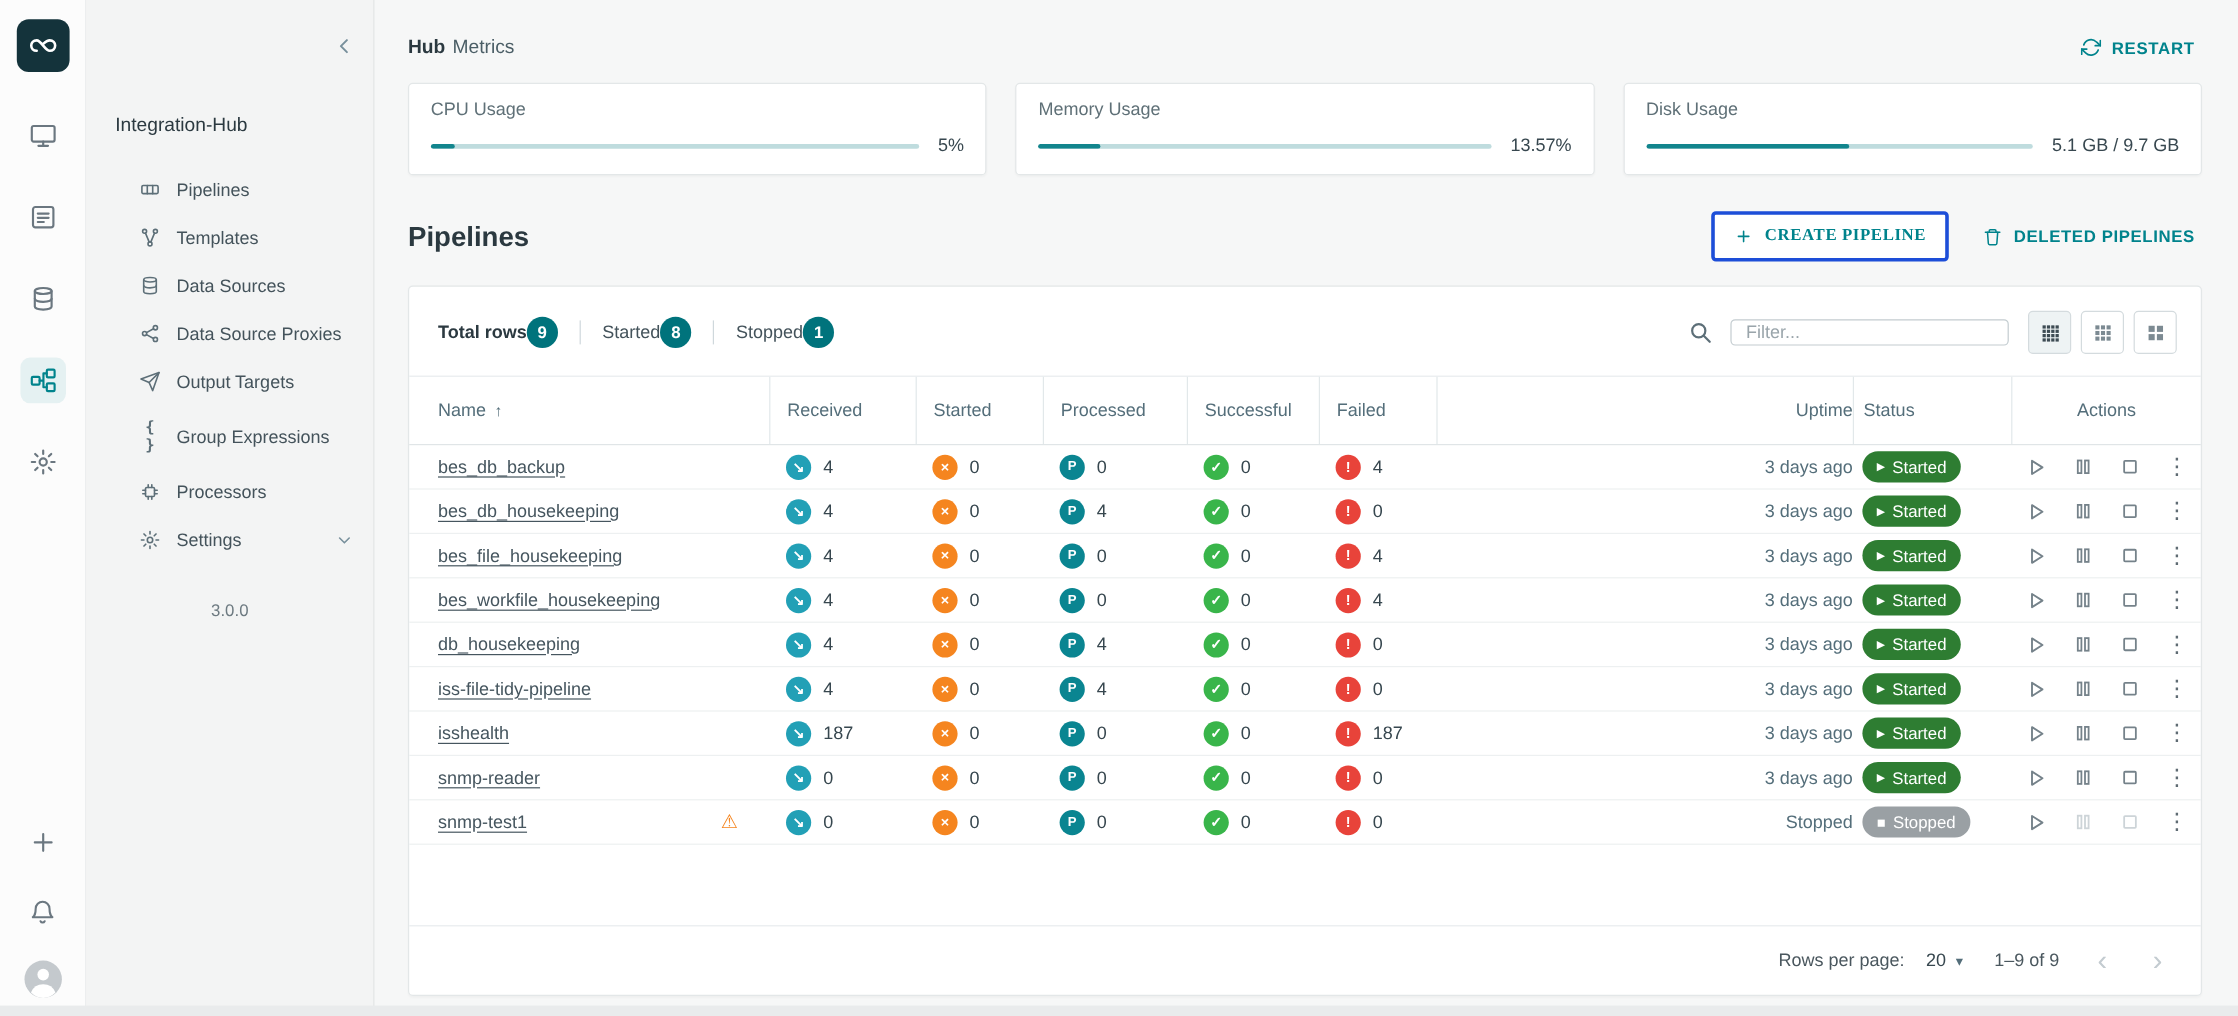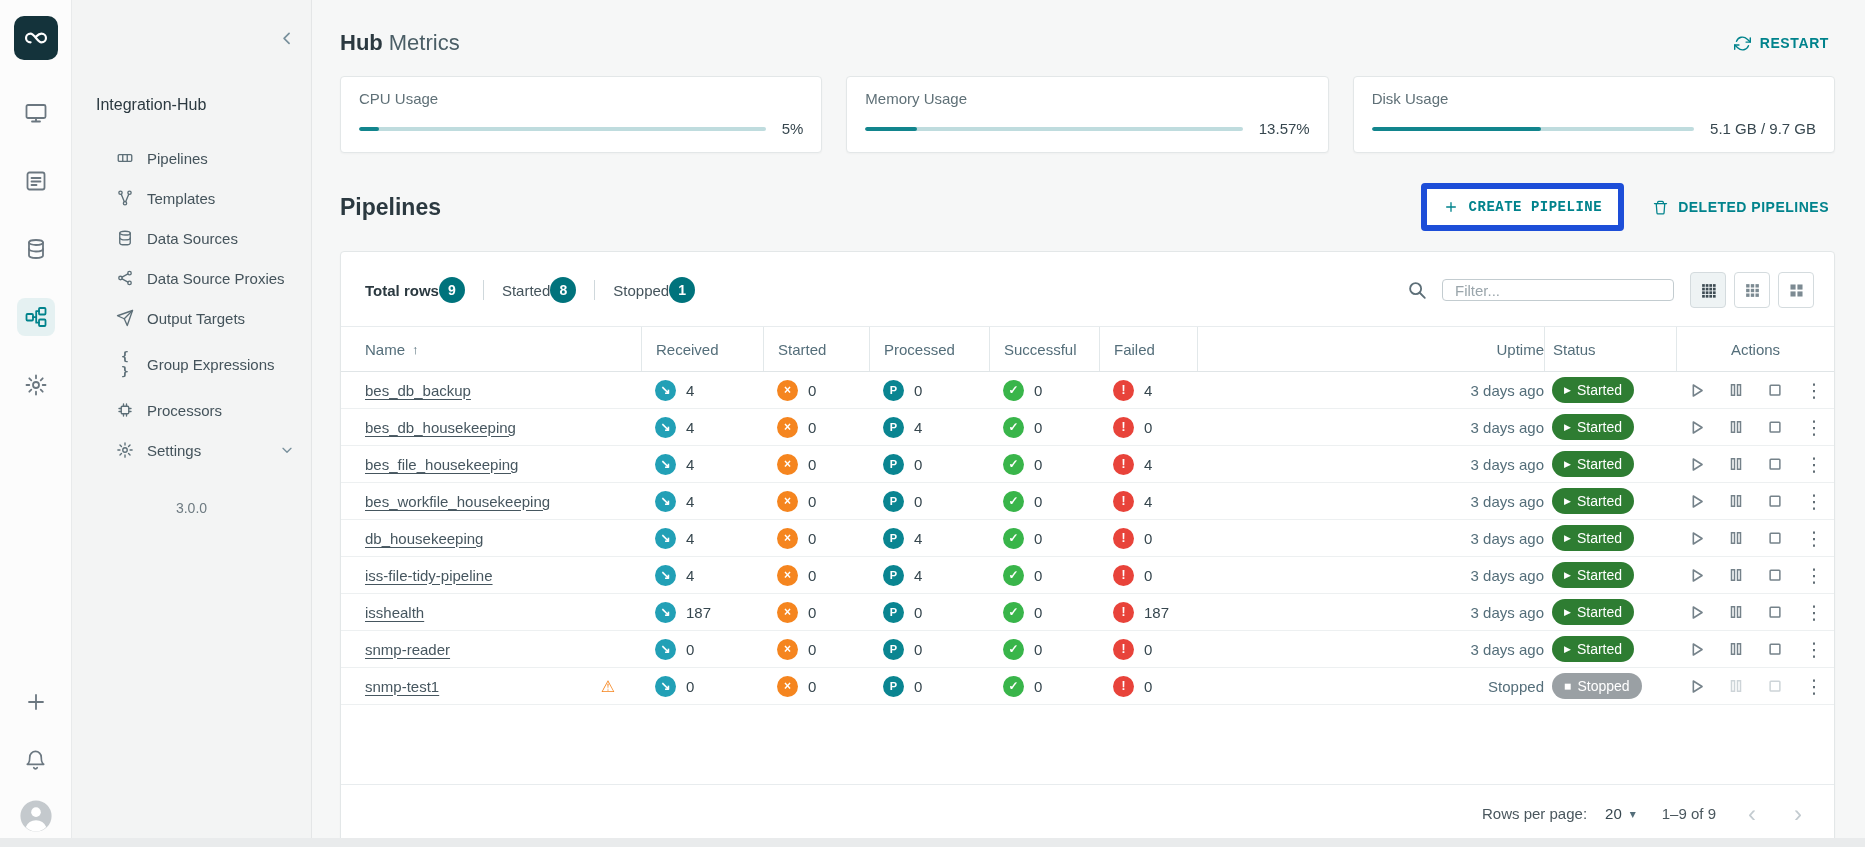--- a/index.html
+++ b/index.html
@@ -32,38 +32,38 @@
   .sb-menu{display:flex;flex-direction:column}
   .sb-item{display:flex;align-items:center;gap:13px;padding:11px 16px 11px 44px;font-size:15px;color:#44535b;cursor:pointer}
   .sb-item .icn{color:#5d6f78;width:18px;height:18px;flex:0 0 auto}
   .braces{font-family:"DejaVu Sans Mono",monospace;font-size:13px;font-weight:bold;color:#5d6f78;width:18px;text-align:center}
   .sb-chevron{margin-left:auto;color:#78909c}
   .sb-version{margin-top:30px;text-align:center;font-size:14px;color:#6d7a81}
 
   
   .main{position:absolute;left:312px;top:0;right:0;bottom:0;padding:30px 30px 0 28px;overflow:hidden}
   .page-head{display:flex;align-items:center;justify-content:space-between;margin-bottom:20px}
-  .page-title{font-size:22px;color:var(--ink)}
+  .page-title{font-size:16px;color:var(--ink)}
   .page-title .bold{font-weight:bold}
   .page-title .light{font-weight:normal;color:#4b5e66;margin-left:6px}
   .link-btn{display:flex;align-items:center;gap:9px;color:var(--accent);font-size:14px;font-weight:bold;letter-spacing:.6px;cursor:pointer;background:none;border:none;font-family:inherit}
 
   .metric-row{display:flex;gap:24px;margin-bottom:30px}
   .metric-card{flex:1;background:var(--card);border:1px solid var(--border);border-radius:4px;padding:13px 18px 15px;box-shadow:0 1px 2px rgba(0,0,0,.03)}
   .metric-label{font-size:15px;color:#5f7077}
   .metric-body{display:flex;align-items:center;gap:16px;margin-top:13px}
   .pbar{flex:1;height:4px;background:#bfdcde;border-radius:2px;overflow:hidden}
   .pbar .fill{height:100%;background:#12858d;border-radius:2px}
   .metric-value{font-size:15px;color:#37474f;white-space:nowrap}
 
   .section-head{display:flex;align-items:center;justify-content:space-between;margin-bottom:20px}
   .section-title{font-size:23px;font-weight:bold;color:var(--ink)}
   .section-actions{display:flex;align-items:center;gap:22px}
-  .btn-outline{display:flex;align-items:flex-start;gap:10px;border:6px solid #1d4ed8;background:#fff;color:var(--accent);
-               font-size:14px;font-weight:bold;letter-spacing:.5px;padding:10px 16px;border-radius:4px;cursor:pointer;font-family:Liberation Mono, monospace}
+  .btn-outline{display:flex;align-items:flex-start;gap:10px;border:3px solid #1d4ed8;background:#fff;color:var(--accent);
+               font-size:14px;font-weight:bold;letter-spacing:.5px;padding:10px 16px;border-radius:4px;cursor:pointer;font-family:Liberation Serif, serif}
   .btn-flat{display:flex;align-items:center;gap:9px;border:none;background:none;color:var(--accent);
             font-size:14px;font-weight:bold;letter-spacing:.5px;cursor:pointer;font-family:inherit;padding:10px 6px}
 
   
   .table-card{background:var(--card);border:1px solid var(--border);border-radius:4px;box-shadow:0 1px 2px rgba(0,0,0,.03);
               display:flex;flex-direction:column;height:592px}
   .summary-row{display:flex;align-items:center;padding:20px 20px 18px 24px}
   .chip{display:flex;align-items:center;gap:0;font-size:15px}
   .chip .lbl-bold{font-weight:bold;color:#2b3940}
   .chip .lbl{color:#44535b}
@@ -72,21 +72,21 @@
   .chip-sep{width:1px;height:20px;background:#cfd8dc;margin:0 18px}
   .summary-right{margin-left:auto;display:flex;align-items:center}
   .search-icn{color:#5d6f78;margin-right:14px;cursor:pointer}
   .filter-input{width:232px;height:22px;border:1px solid #c3ccd0;border-radius:4px;padding:0 12px;font-size:15px;color:var(--text);
                 font-family:inherit;background:#fff}
   .filter-input::placeholder{color:#9aa5ab}
   .view-toggles{display:flex;gap:8px;margin-left:16px}
   .vt-btn{width:36px;height:36px;border:1px solid #d4dbde;border-radius:4px;background:#fff;display:flex;align-items:center;justify-content:center;cursor:pointer;color:#7c8a92}
   .vt-btn.selected{background:#eef3f4;color:#3d4b53}
 
-  .thead{display:flex;align-items:center;height:46px;border-top:1px solid #e8ecee;border-bottom:1px solid #e0e5e7;
+  .thead{display:flex;align-items:center;height:58px;border-top:1px solid #e8ecee;border-bottom:1px solid #e0e5e7;
          font-size:15px;color:#546e7a}
   .trow{display:flex;align-items:center;height:37px;border-bottom:1px solid #edf0f1;font-size:15px;color:#37474f}
   .cell{display:flex;align-items:center;height:100%}
   .c-name{width:300px;padding-left:24px}
   .c-received{width:122px;padding-left:14px}
   .c-dropped{width:106px;padding-left:14px}
   .c-processed{width:120px;padding-left:14px}
   .c-success{width:110px;padding-left:14px}
   .c-failed{width:98px;padding-left:14px}
   .c-spacer{flex:1}

